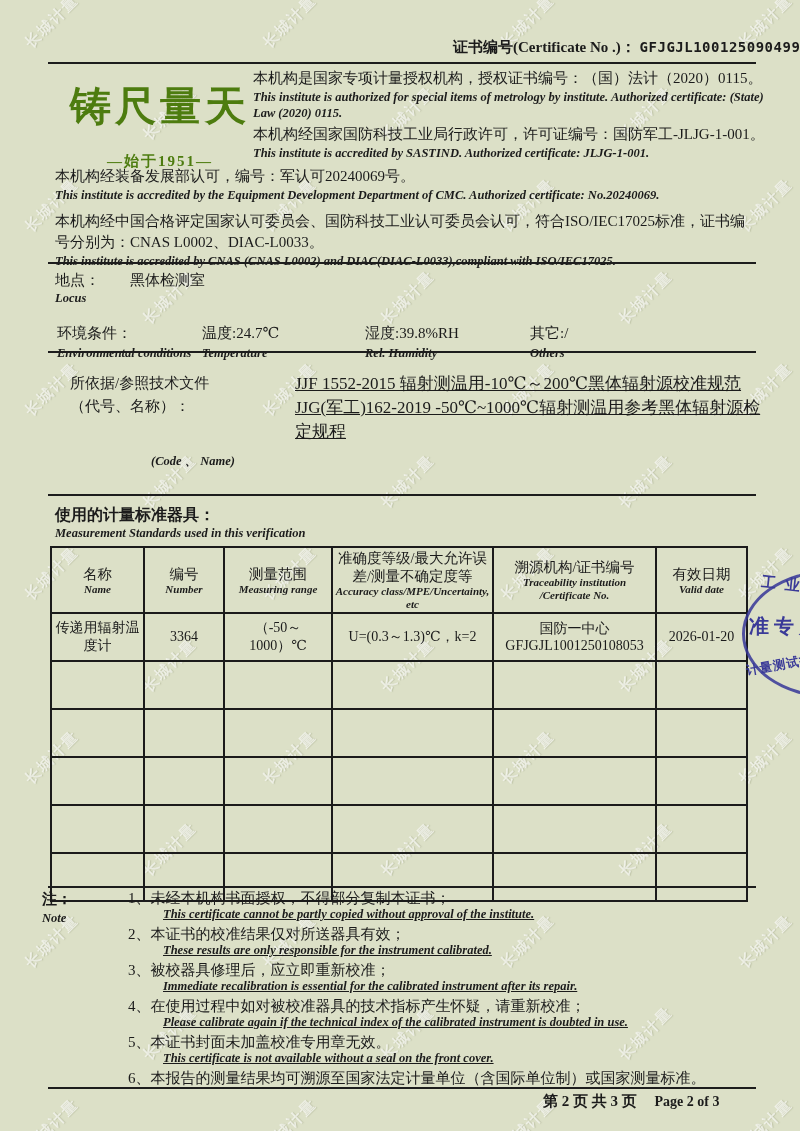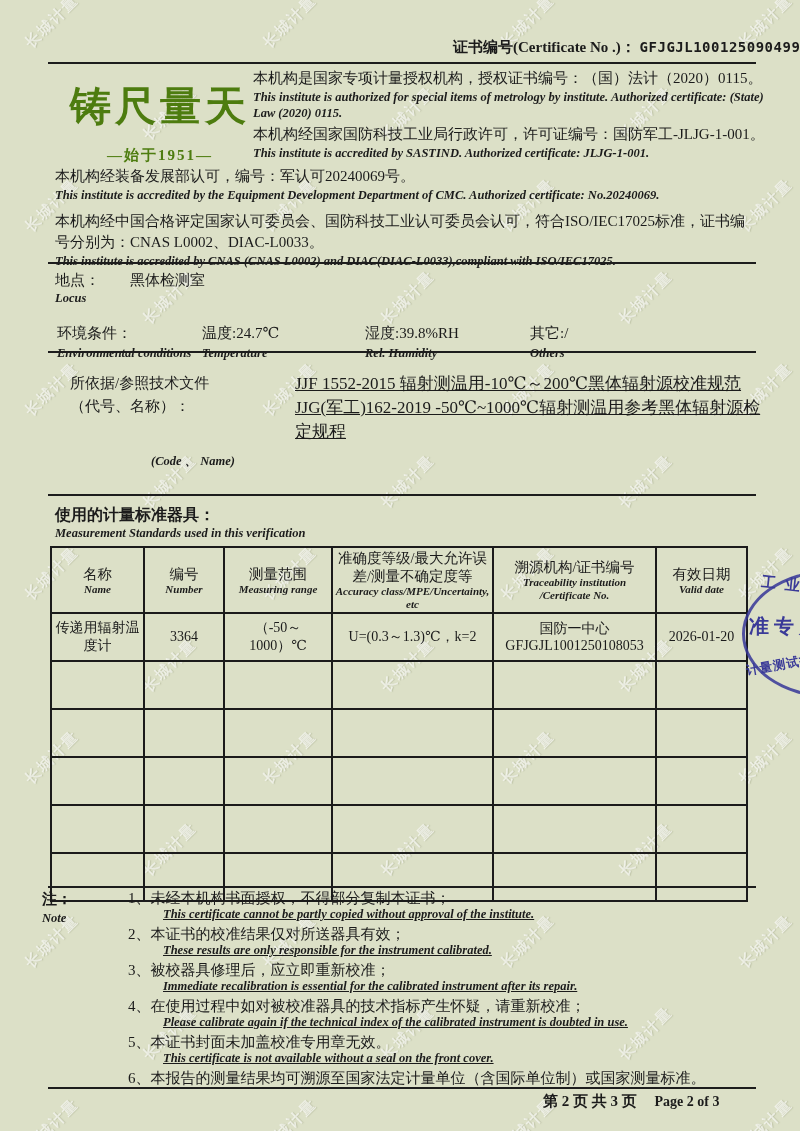--- a/index.html
+++ b/index.html
@@ -14,21 +14,21 @@
     font-size:15px;font-weight:bold;letter-spacing:2px;
     color:rgba(255,255,255,0.62);transform:rotate(-45deg);
     text-shadow:1px 1px 1px rgba(150,155,120,0.35);white-space:nowrap;
   }
   .content{position:absolute;inset:0;z-index:1;}
   .hline{position:absolute;left:48px;width:708px;height:2px;background:#1d1d1d;}
   .cert-line{position:absolute;left:453px;top:38px;font-size:15px;font-weight:bold;white-space:nowrap;}
   .cert-line .no{font-family:"DejaVu Sans Mono","Liberation Mono",monospace;font-size:14px;letter-spacing:0.5px;}
   .logo{position:absolute;left:60px;top:76px;width:200px;text-align:center;color:#4d7c0f;}
   .logo-title{font-size:41px;font-weight:bold;letter-spacing:4px;font-family:"DejaVu Serif","Liberation Serif",serif;line-height:60px;}
-  .logo-sub{font-size:15px;font-weight:bold;letter-spacing:2px;margin-top:10px;}
+  .logo-sub{font-size:15px;font-weight:bold;letter-spacing:2px;margin-top:16px;}
   .intro{position:absolute;left:253px;top:68px;width:520px;}
   .cn{font-size:15px;line-height:21px;}
   .en{font-family:"Liberation Serif","DejaVu Serif",serif;font-style:italic;font-weight:bold;font-size:12.5px;line-height:16px;}
   .full-paras{position:absolute;left:55px;top:166px;width:702px;}
   .locus-row{position:absolute;left:55px;top:271px;width:700px;}
   .locus-label{font-size:15px;display:inline-block;}
   .locus-value{font-size:15px;display:inline-block;margin-left:26px;}
   .env-row{position:absolute;left:0;top:310px;width:800px;}
   .env-item{position:absolute;white-space:nowrap;margin-top:13px;}
   .pre{white-space:pre-line;}

